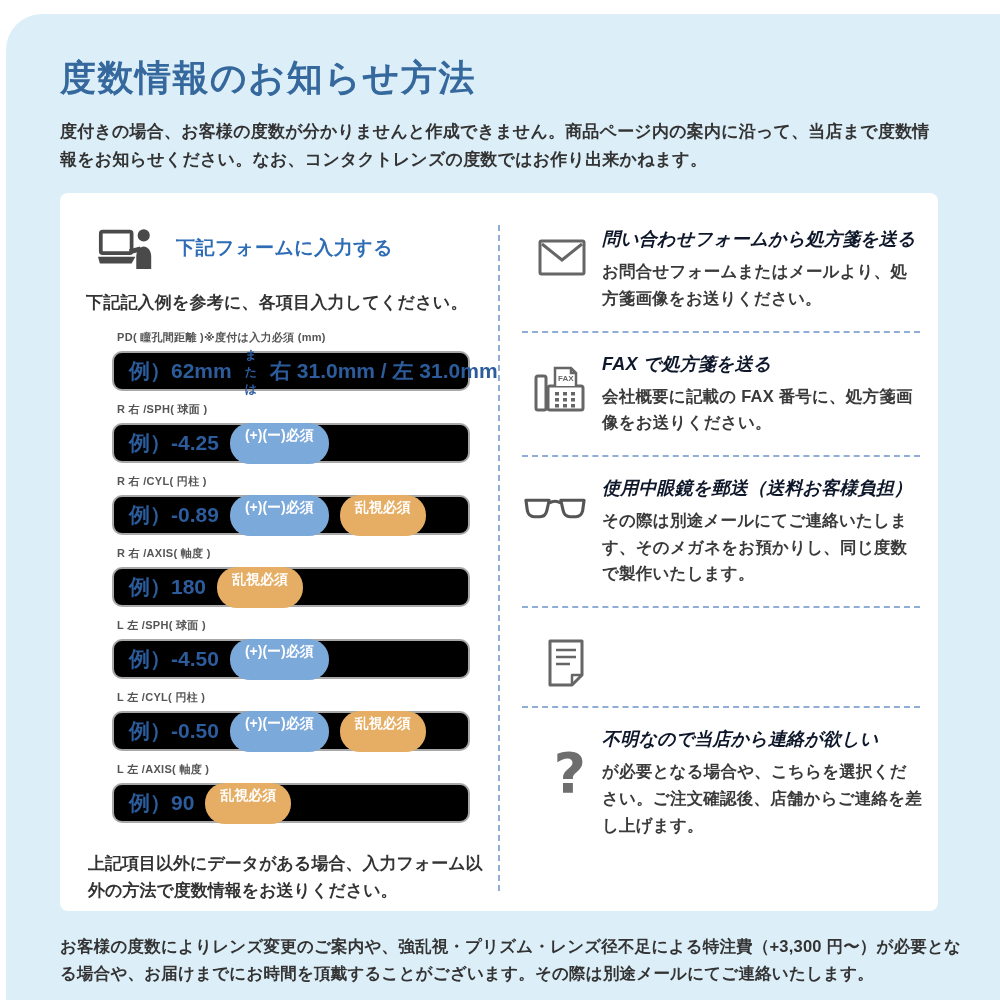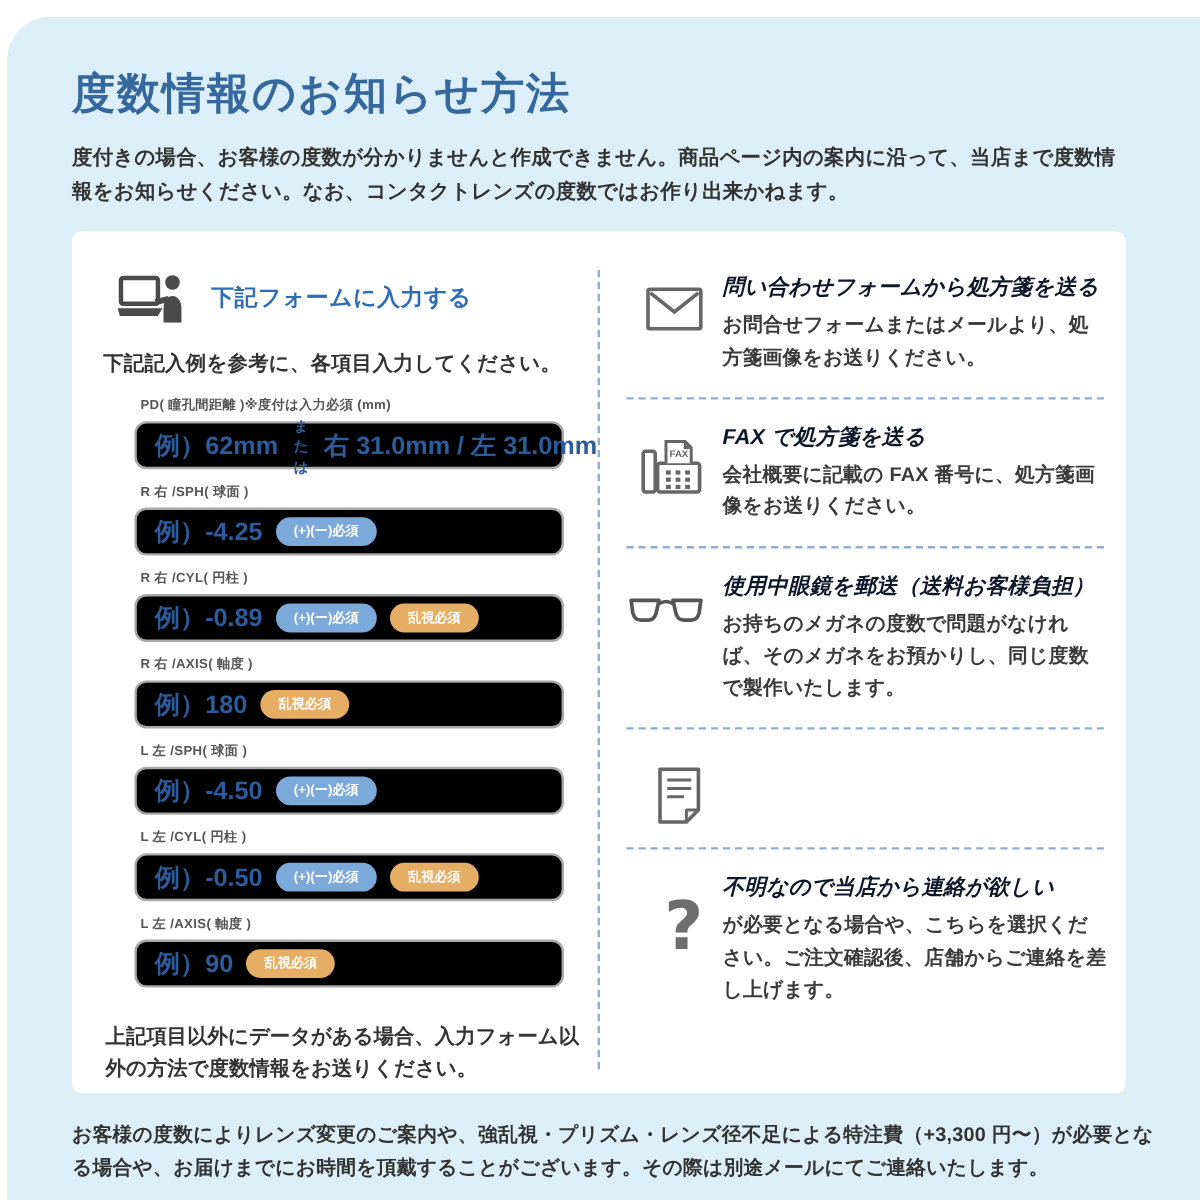--- a/index.html
+++ b/index.html
@@ -19,22 +19,22 @@
   .form-header { display:flex; align-items:center; margin:14px 0 0 12px; }
   .form-header .hd-icon { width:56px; display:flex; justify-content:center; }
   .form-header h2 { margin-left:22px; font-size:19px; font-weight:bold; color:#2e6db5; letter-spacing:0.5px; }
   .instruction { margin:22px 0 0 0; font-size:17px; font-weight:600; color:#333; letter-spacing:0.2px; }
   .form-rows { margin:16px 0 0 26px; }
   .field-label { font-size:11px; font-weight:bold; color:#555; margin:11px 0 6px 5px; letter-spacing:0.3px; }
   .example-box { width:358px; height:40px; background:#000000; border:2px solid #a8a8a8;
                  border-radius:10px; display:flex; align-items:center; padding:0 12px 0 15px; gap:11px; }
   .ex-text { font-size:21px; font-weight:bold; color:#2c5c9c; white-space:nowrap; }
   .ex-small { font-size:12px; font-weight:bold; color:#2c5c9c; margin:3px 2px 0 2px; }
-  .pill { font-size:11px; font-weight:bold; color:#fff; border-radius:20px;
-          padding:4px 15px 5px 15px; white-space:nowrap; }
+  .pill { font-size:14px; font-weight:bold; color:#fff; border-radius:20px;
+          padding:4px 15px 19px 15px; white-space:nowrap; }
   .pill-blue { background:#7ba9d9; }
   .pill-orange { background:#e6ae64;text-align:center; }
   .left-note { margin:27px 0 0 2px; font-size:17px; font-weight:600; color:#333; line-height:1.6; width:400px; }
 
   
   .v-divider { width:0; border-left:2px dashed #8fadd6; margin:12px 0 20px 0; }
 
   
   .col-right { flex:1; padding:14px 16px 0 20px; }
   .method { display:flex; gap:16px; }
@@ -172,21 +172,21 @@
       <div class="method">
         <span class="m-icon" style="padding-top:20px;">
           <svg width="62" height="24" viewBox="0 0 64 24">
             <path d="M2 4 h24 l-2.5 11 q-1.5 6 -7 6 h-6 q-5.5 0 -7 -6 z" fill="none" stroke="#555" stroke-width="3.2" stroke-linejoin="round"></path>
             <path d="M38 4 h24 l-1.5 11 q-1.5 6 -7 6 h-6 q-5.5 0 -7 -6 z" fill="none" stroke="#555" stroke-width="3.2" stroke-linejoin="round"></path>
             <path d="M26 7 q6 -4 12 0" fill="none" stroke="#555" stroke-width="3"></path>
           </svg>
         </span>
         <div class="m-text">
           <h3>使用中眼鏡を郵送（送料お客様負担）</h3>
-          <p>お持ちのメガネの度数で問題がなければ、そのメガネをお預かりし、同じ度数で製作いたします。</p>
+          <p>その際は別途メールにてご連絡いたします、そのメガネをお預かりし、同じ度数で製作いたします。</p>
         </div>
       </div>
       <hr class="h-divider">
 
       <div class="method">
         <span class="m-icon">
           <svg width="40" height="48" viewBox="0 0 40 48">
             <path d="M4 2 h32 v34 l-10 10 h-22 z" fill="#fff" stroke="#666" stroke-width="3" stroke-linejoin="round"></path>
             <path d="M36 36 h-10 v10" fill="none" stroke="#666" stroke-width="2.5" stroke-linejoin="round"></path>
             <path d="M10 11 h20 M10 18 h20 M10 25 h14" stroke="#666" stroke-width="2.5"></path>

